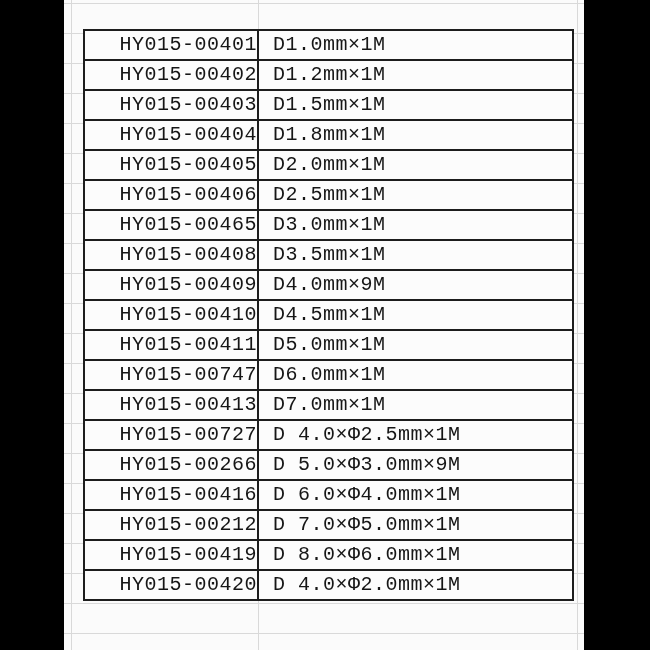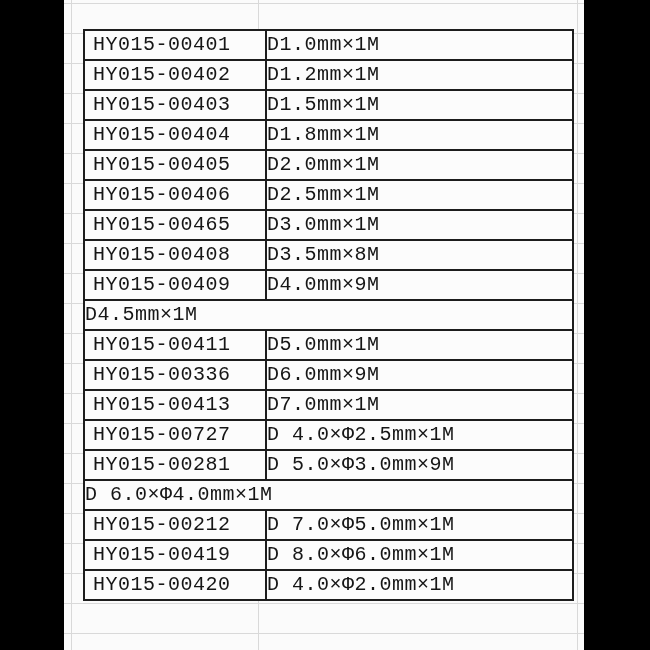--- a/index.html
+++ b/index.html
@@ -26,22 +26,22 @@
   .ptable {
     position:absolute; left:19px; top:29px; width:487px;
     border-top:2px solid #1d1d1d; border-left:2px solid #1d1d1d; border-right:2px solid #1d1d1d;
     background:#fcfcfc;
   }
   .trow { display:flex; height:28px; border-bottom:2px solid #1d1d1d; }
   .c1, .c2 {
     line-height:28px; font-size:20px; letter-spacing:0.5px; color:#161616;
     white-space:nowrap; overflow:hidden;
   }
-  .c1 { width:172px; border-right:2px solid #1d1d1d; text-align:left;padding-left:8px; }
-  .c2 { flex:1; }
+  .c1 { width:172px; border-right:2px solid #1d1d1d; text-align:right; }
+  .c2 { flex:1; padding-left:14px; }
 </style>
 </head>
 <body>
 
 <div class="canvas">
   <div class="margin margin-left"></div>
   <div class="margin margin-right"></div>
 
   <div class="sheet">
     <div class="hgrid"></div>
@@ -73,50 +73,52 @@
       <div class="trow">
         <div class="c1">HY015-00406</div>
         <div class="c2">D2.5mm×1M</div>
       </div>
       <div class="trow">
         <div class="c1">HY015-00465</div>
         <div class="c2">D3.0mm×1M</div>
       </div>
       <div class="trow">
         <div class="c1">HY015-00408</div>
-        <div class="c2">D3.5mm×8M</div>
+        <div class="c2">D3.5mm×1M</div>
       </div>
       <div class="trow">
         <div class="c1">HY015-00409</div>
         <div class="c2">D4.0mm×9M</div>
       </div>
       <div class="trow">
+        <div class="c1">HY015-00410</div>
         <div class="c2">D4.5mm×1M</div>
       </div>
       <div class="trow">
         <div class="c1">HY015-00411</div>
         <div class="c2">D5.0mm×1M</div>
       </div>
       <div class="trow">
-        <div class="c1">HY015-00336</div>
-        <div class="c2">D6.0mm×9M</div>
+        <div class="c1">HY015-00747</div>
+        <div class="c2">D6.0mm×1M</div>
       </div>
       <div class="trow">
         <div class="c1">HY015-00413</div>
         <div class="c2">D7.0mm×1M</div>
       </div>
       <div class="trow">
         <div class="c1">HY015-00727</div>
         <div class="c2">D 4.0×Φ2.5mm×1M</div>
       </div>
       <div class="trow">
-        <div class="c1">HY015-00281</div>
+        <div class="c1">HY015-00266</div>
         <div class="c2">D 5.0×Φ3.0mm×9M</div>
       </div>
       <div class="trow">
+        <div class="c1">HY015-00416</div>
         <div class="c2">D 6.0×Φ4.0mm×1M</div>
       </div>
       <div class="trow">
         <div class="c1">HY015-00212</div>
         <div class="c2">D 7.0×Φ5.0mm×1M</div>
       </div>
       <div class="trow">
         <div class="c1">HY015-00419</div>
         <div class="c2">D 8.0×Φ6.0mm×1M</div>
       </div>

